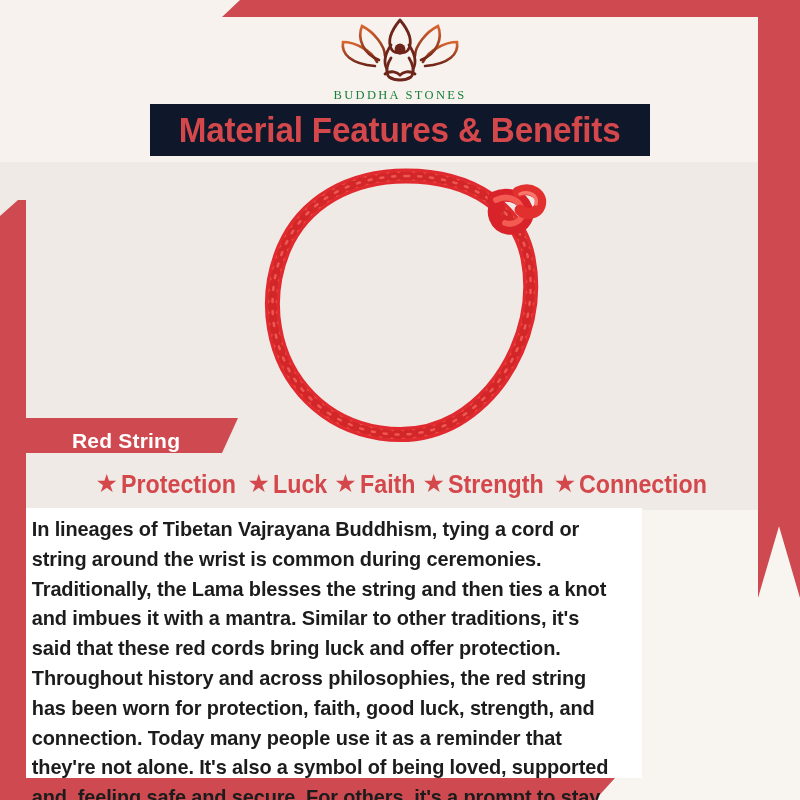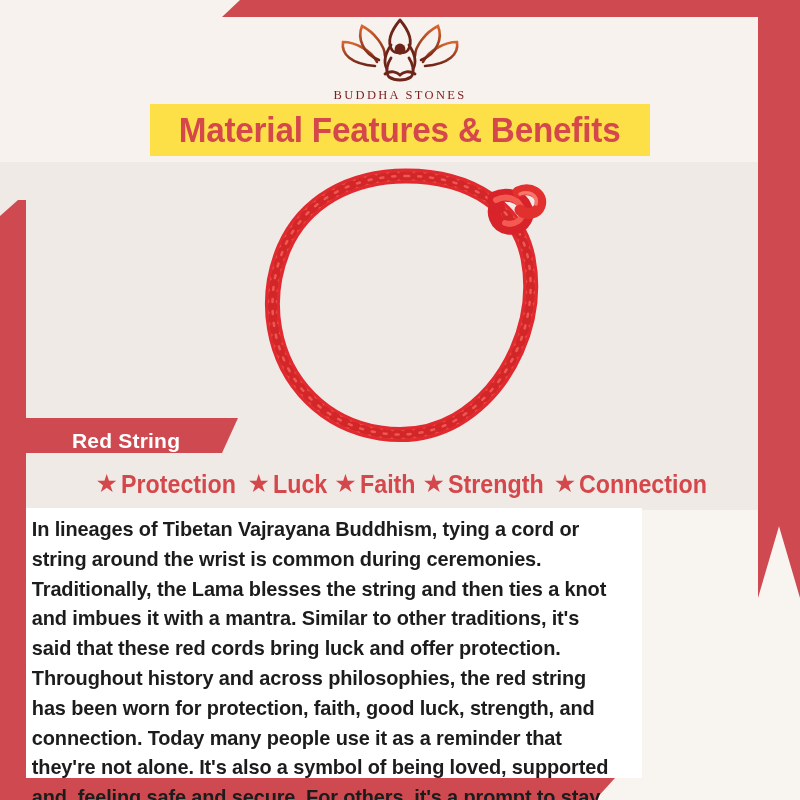--- a/index.html
+++ b/index.html
@@ -75,30 +75,30 @@
     left: 0; top: 14px;
     width: 800px;
     text-align: center;
   }
   .logo-mark { display: block; margin: 0 auto; }
   .logo-word {
     margin-top: 2px;
     font-family: "Liberation Serif", serif;
     font-size: 12.5px;
     letter-spacing: 2.3px;
-    color: #7f1d1d;
+    color: #15803d;
     font-weight: 400;
   }
 
   
   .title-banner {
     position: absolute;
     left: 150px; top: 104px;
     width: 500px; height: 52px;
-    background: #fde047;
+    background: #0f172a;
     display: flex;
     align-items: center;
     justify-content: center;
   }
   .title-text {
     font-family: "Liberation Sans Narrow", "Liberation Sans", sans-serif;
     font-weight: 700;
     font-size: 35px;
     color: #d4484c;
     letter-spacing: -0.2px;

